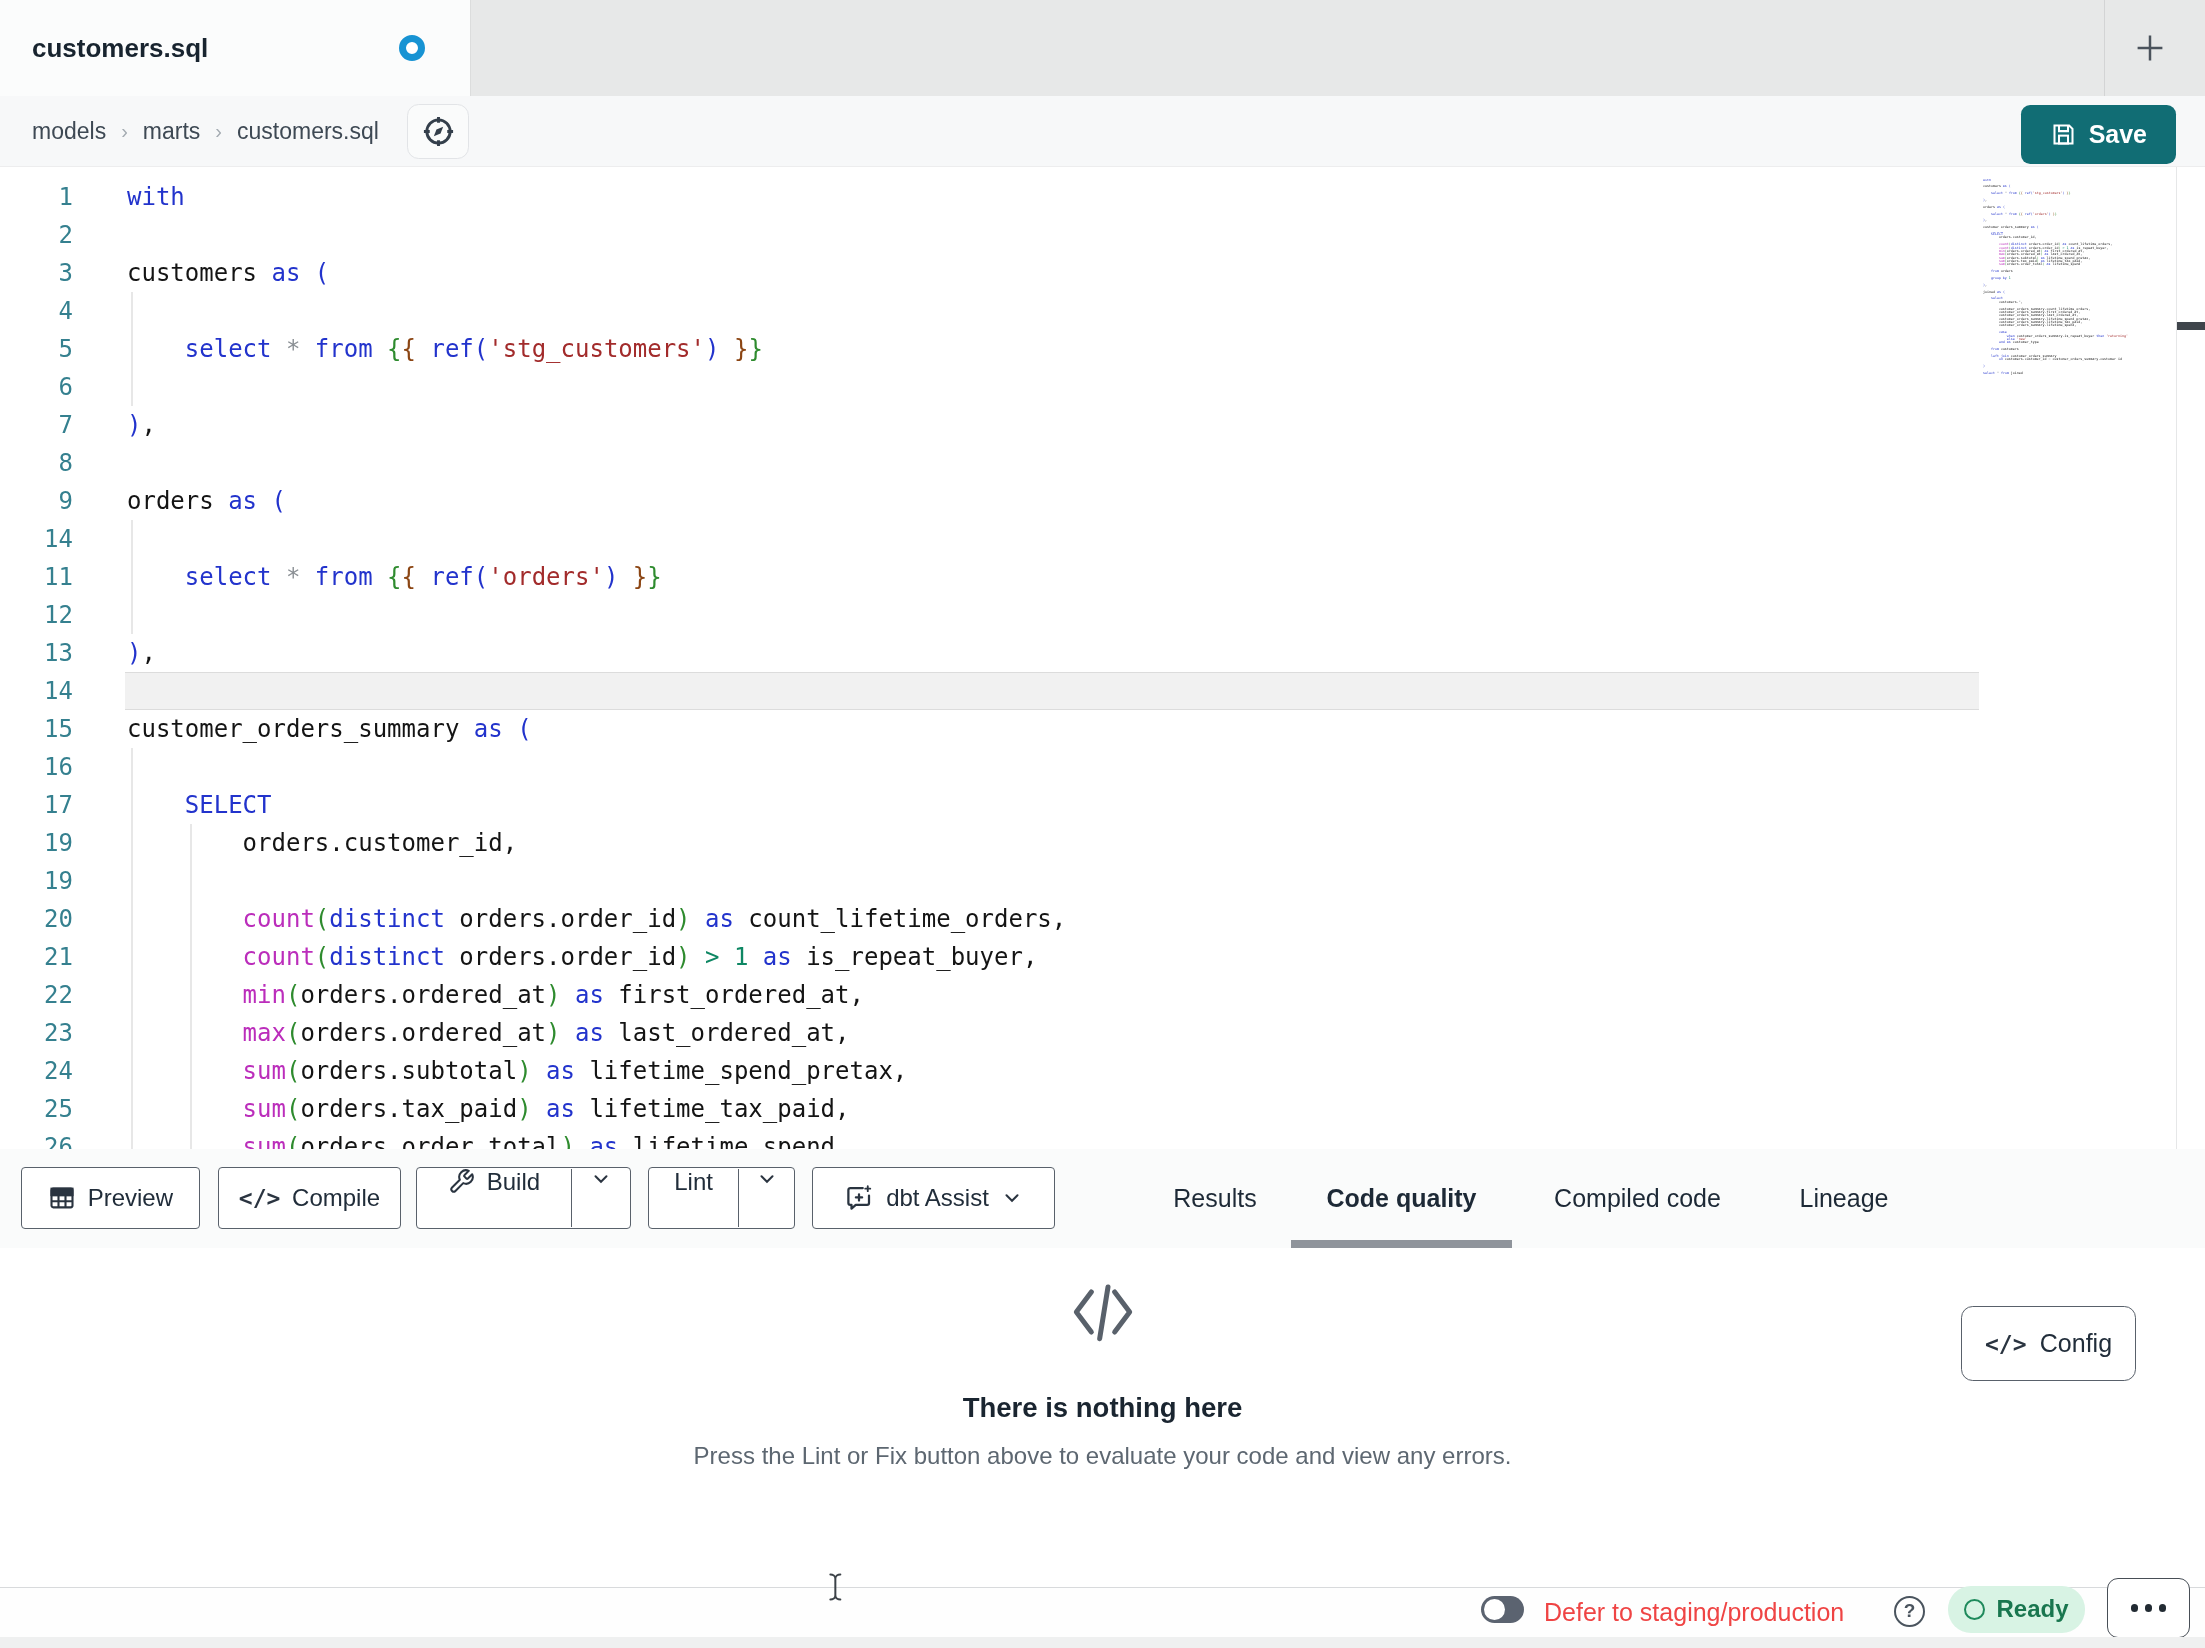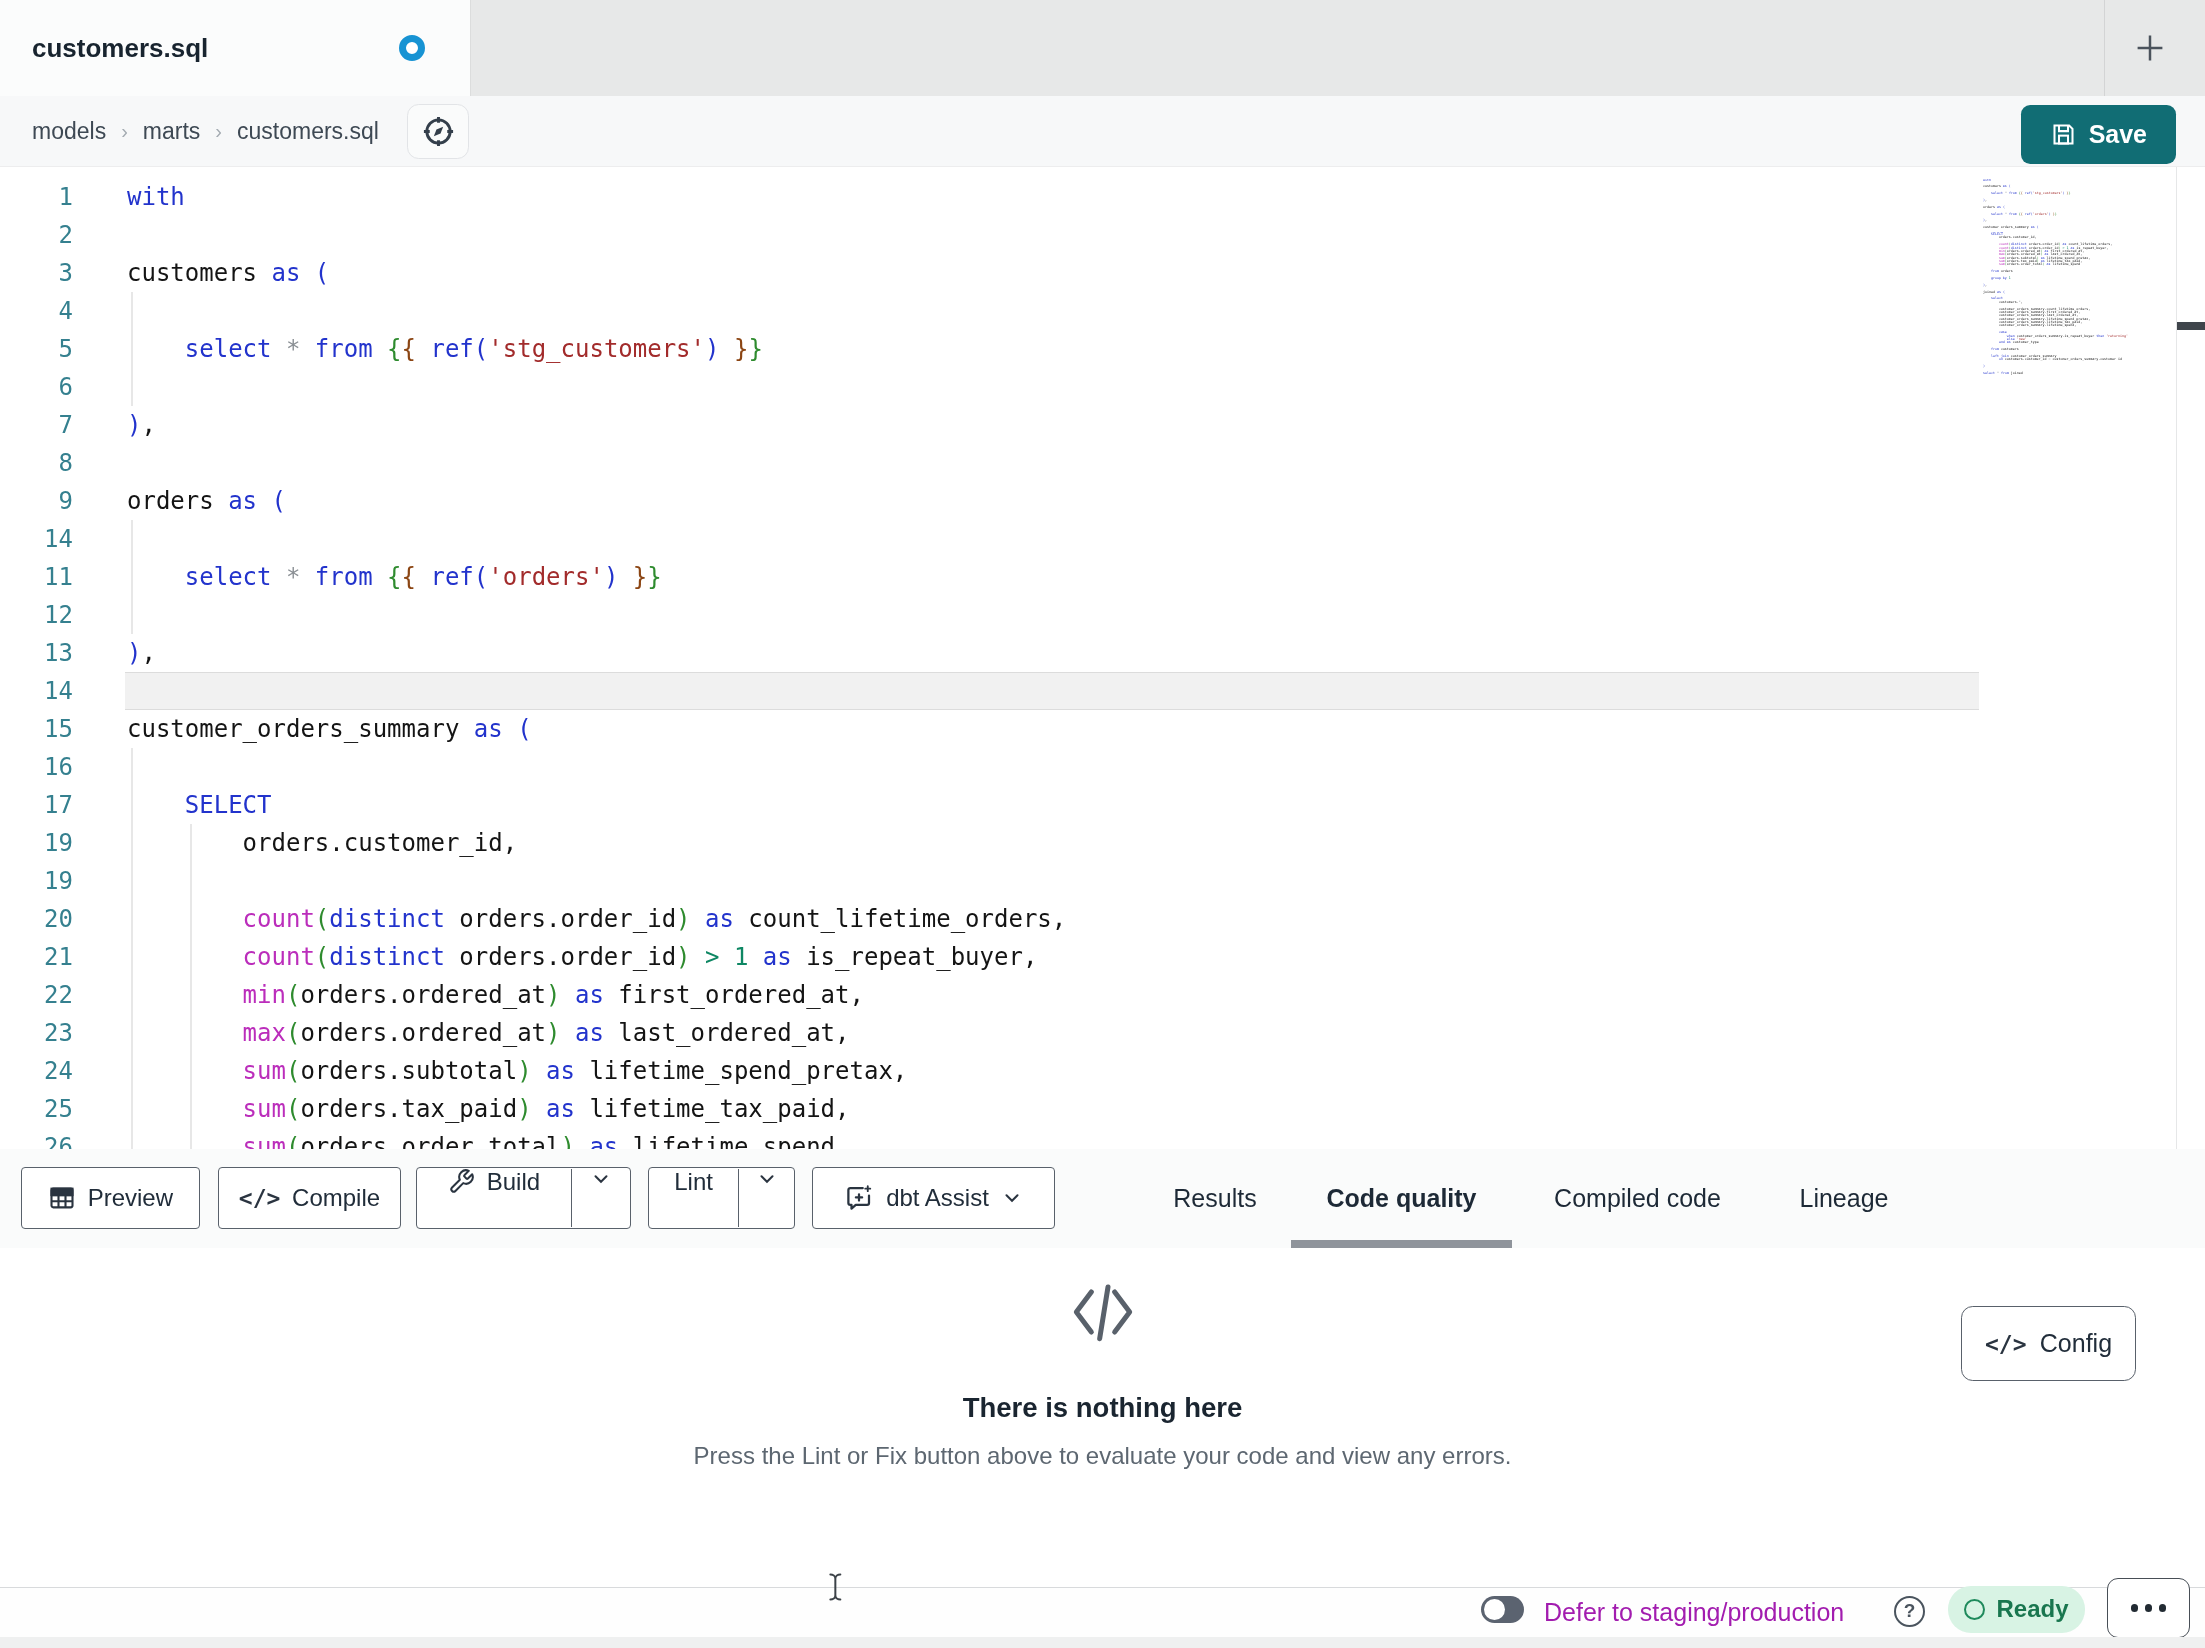--- a/index.html
+++ b/index.html
@@ -74,21 +74,21 @@
   .code-glyph { font-family:"DejaVu Sans Mono", monospace; font-weight:bold; font-size:23px; color:#2a3440; }
 
   
   .statusbar { position:absolute; left:0; top:1587px; width:2205px; height:50px;
                background:#fefefe; border-top:1.7px solid #d8dadc; }
   .bottom-strip { position:absolute; left:0; top:1637px; width:2205px; height:11.7px; background:#eff0f0; }
   .toggle { position:absolute; left:1481px; top:7.5px; width:43px; height:27.5px;
             border-radius:14px; background:#5b6370; }
   .toggle .knob { position:absolute; left:3.3px; top:3.3px; width:21px; height:21px; border-radius:50%; background:#fff; }
   .defer-label { position:absolute; left:1544px; top:0; height:48px; line-height:48px;
-                 font-size:25px; color:#a21caf; }
+                 font-size:25px; color:#ef4444; }
   .help-circ { position:absolute; left:1894px; top:8.3px; width:31px; height:31px; border-radius:50%;
                border:2.5px solid #4a545e; color:#4a545e; text-align:center;
                font-size:19px; line-height:26px; font-weight:bold; }
   .ready-badge { position:absolute; left:1948px; top:-2.5px; width:137px; height:47px; border-radius:23px;
                  background:#d8f3e4; display:flex; align-items:center; justify-content:center; gap:11px; }
   .ready-circ { width:21px; height:21px; border-radius:50%; border:2.5px solid #1f8a5c; }
   .ready-label { font-size:24px; font-weight:600; color:#19764f; }
   .more-btn { position:absolute; left:2107px; top:-10px; width:83px; height:60px;
               border:1.7px solid #474e56; border-radius:11px; background:#fff;
               display:flex; align-items:center; justify-content:center; gap:6.7px; }

